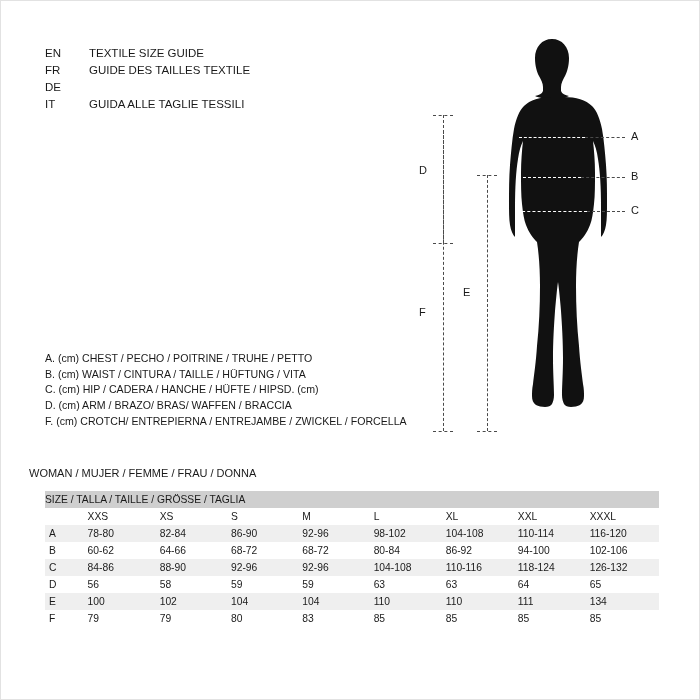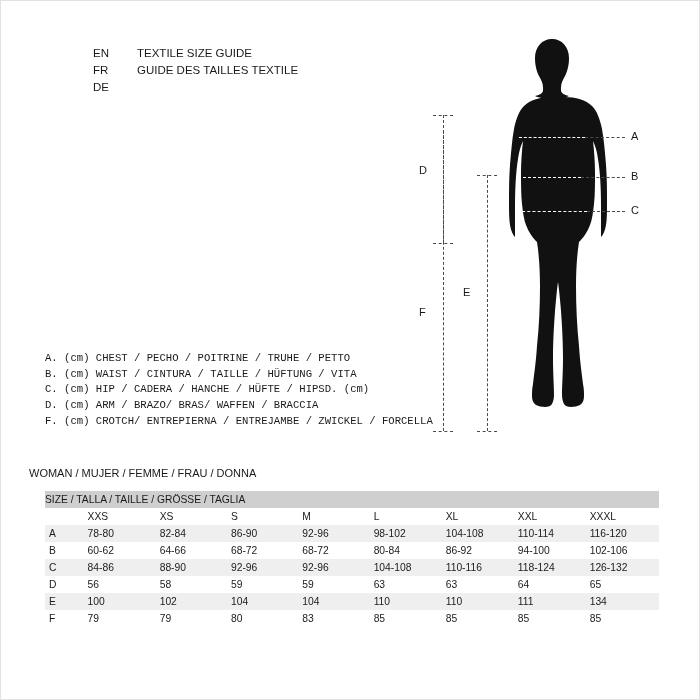--- a/index.html
+++ b/index.html
@@ -23,21 +23,20 @@
     box-sizing: border-box;
     background: #fff;
   }
 
   
   .title-block {
     position: absolute;
     left: 44px;
     top: 44px;
     width: 300px;
-    margin-left: 48px;
   }
   .title-row {
     display: flex;
     align-items: baseline;
     font-size: 11.5px;
     line-height: 17px;
     white-space: nowrap;
   }
   .title-code {
     width: 44px;
@@ -53,21 +52,20 @@
     position: absolute;
     left: 44px;
     top: 350px;
     width: 420px;
   }
   .legend-line {
     font-size: 10.6px;
     line-height: 15.7px;
     white-space: nowrap;
     color: #1a1a1a;
-    font-family: Liberation Mono, monospace;
   }
   .legend-sub {
     position: absolute;
     left: 28px;
     top: 466px;
     font-size: 11px;
     color: #1a1a1a;
     white-space: nowrap;
   }
 
@@ -156,20 +154,24 @@
     <div class="title-row">
       <span class="title-code">EN</span>
       <span class="title-text">TEXTILE SIZE GUIDE</span>
     </div>
     <div class="title-row">
       <span class="title-code">FR</span>
       <span class="title-text">GUIDE DES TAILLES TEXTILE</span>
     </div>
     <div class="title-row">
       <span class="title-code">DE</span>
+    </div>
+    <div class="title-row">
+      <span class="title-code">IT</span>
+      <span class="title-text">GUIDA ALLE TAGLIE TESSILI</span>
     </div>
   </div>
 
   <div class="figure">
 
     <svg class="silhouette" width="260" height="430" viewBox="0 0 260 430">
       <g fill="#111111">
 
         <path d="M151 14 c-10 0 -17 8 -17 19 c0 8 2 14 4 18 c2 4 4 7 4 11 l0 4 c-1 3 -4 4 -8 5
                  c4 2 11 3 17 3 c6 0 13 -1 17 -3 c-4 -1 -7 -2 -8 -5 l0 -4 c0 -4 2 -7 4 -11

